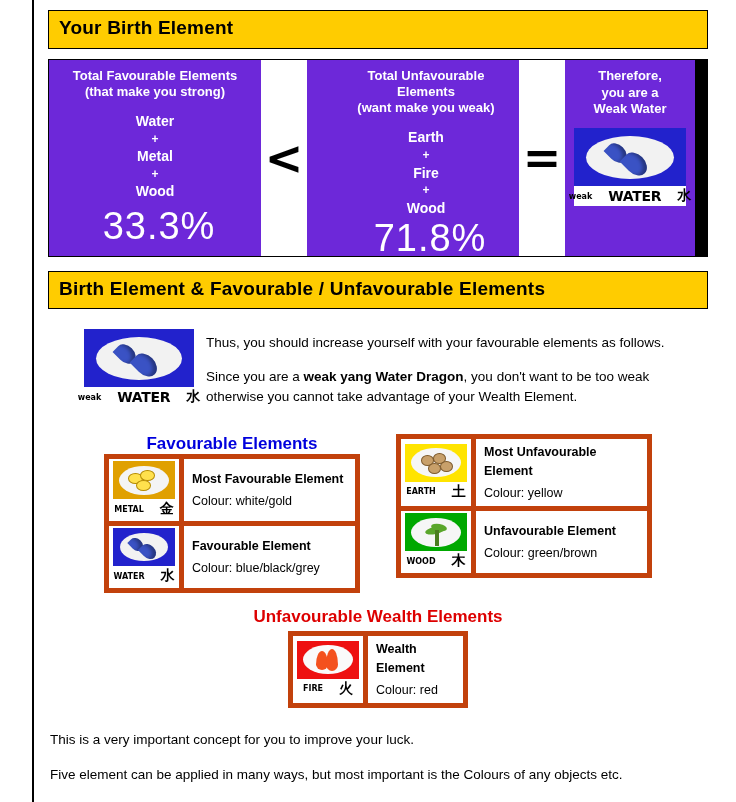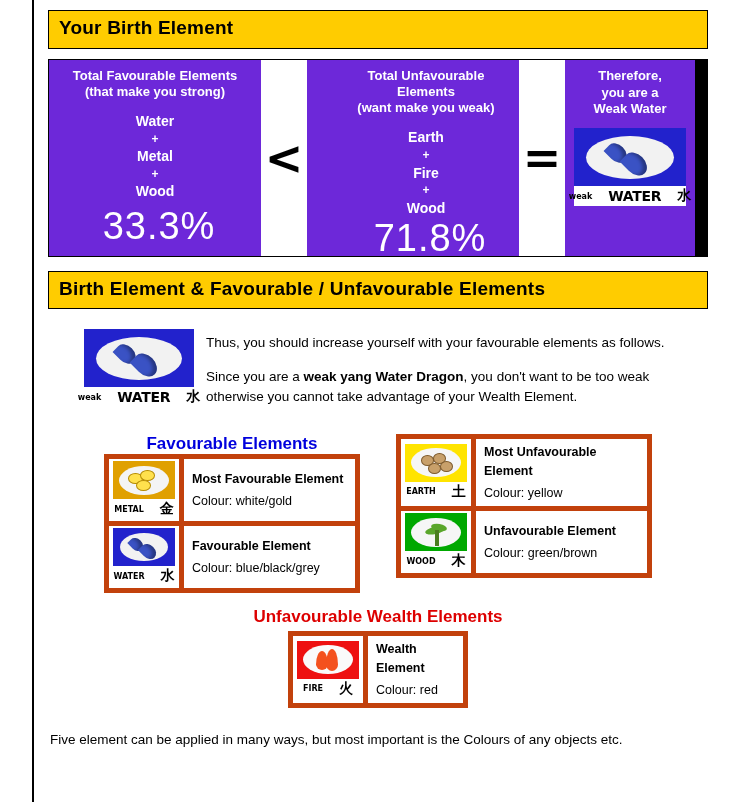--- a/index.html
+++ b/index.html
@@ -656,17 +656,18 @@
           <td class="cell-text">
             <div class="t1">Wealth Element</div>
             <div class="t2"><span>Colour: </span><b>red</b></div>
           </td>
         </tr>
       </tbody>
         </table>
     </div>
 
     <div class="footnotes">
+      <p>This is a very important concept for you to improve your luck.</p>
       <p>Five element can be applied in many ways, but most important is the Colours of any objects etc.</p>
     </div>
 
   </div>
 </div>
 
 </body></html>

